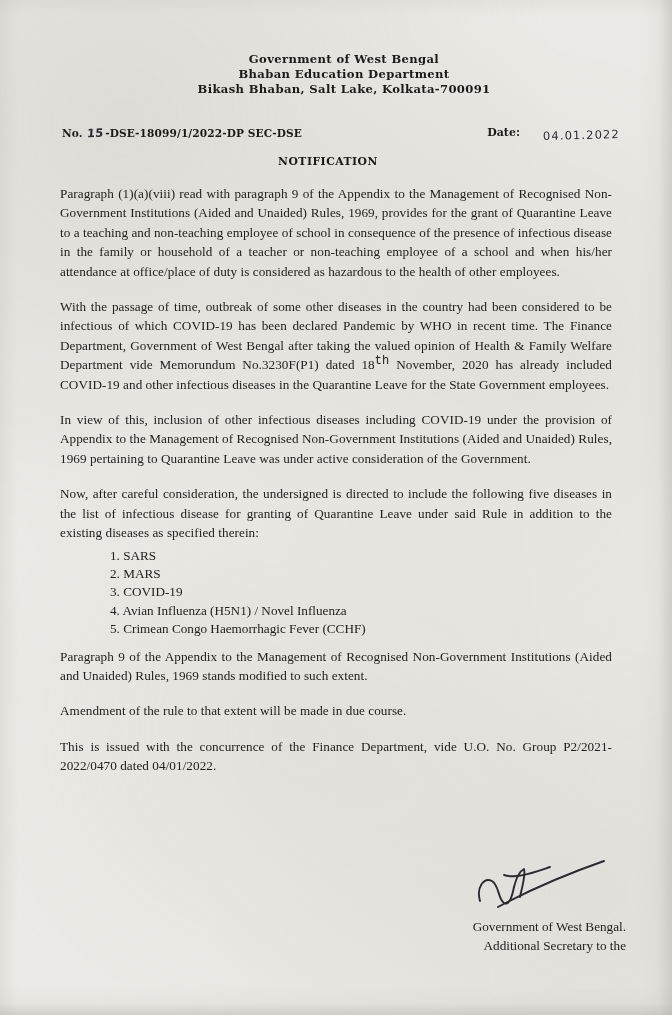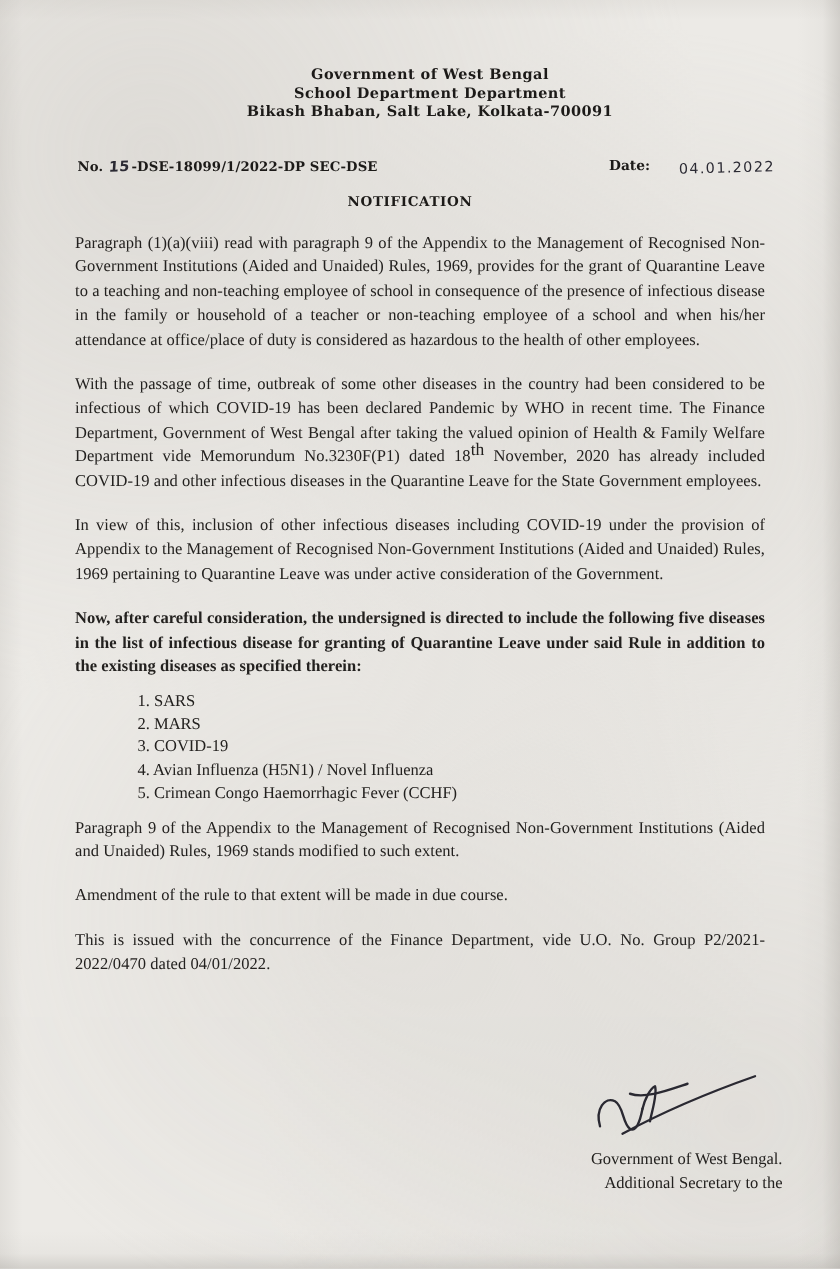--- a/index.html
+++ b/index.html
@@ -132,22 +132,22 @@
   }
   p.para {
     margin: 0 0 16px 0;
     font-family: "Liberation Serif", serif;
     font-size: 13.2px;
     line-height: 19.4px;
     text-align: justify;
     color: #23211f;
     letter-spacing: .05px;
   }
-  p.para.tight { margin-bottom: 13px; font-weight: bold; }
-  sup { font-size: 14px; vertical-align: super; line-height: 0; }
+  p.para.tight { margin-bottom: 8px; }
+  sup { font-size: 12px; vertical-align: super; line-height: 0; font-family: Liberation Mono, monospace; }
 
   ol.diseases {
     margin: -4px 0 8px 0;
     padding: 0 0 0 50px;
     list-style: none;
     counter-reset: dz;
   }
   ol.diseases li {
     counter-increment: dz;
     font-family: "Liberation Serif", serif;
@@ -185,21 +185,21 @@
   .scribble svg { display: block; width: 100%; height: 100%; }
 </style>
 </head>
 <body>
 
 <div class="page">
   <div class="paper-noise"></div>
 
   <div class="letterhead">
     <div class="lh-1">Government of West Bengal</div>
-    <div class="lh-2">School Department Department</div>
+    <div class="lh-2">Bhaban Education Department</div>
     <div class="lh-4">Bikash Bhaban, Salt Lake, Kolkata-700091</div>
   </div>
 
   <div class="refrow">
     <div class="refno">
       <span>No.</span>
       <span class="handno">15</span><span>-DSE-18099/1/2022-DP SEC-DSE</span>
     </div>
     <div class="datelab">Date:</div>
     <div class="handdate">

